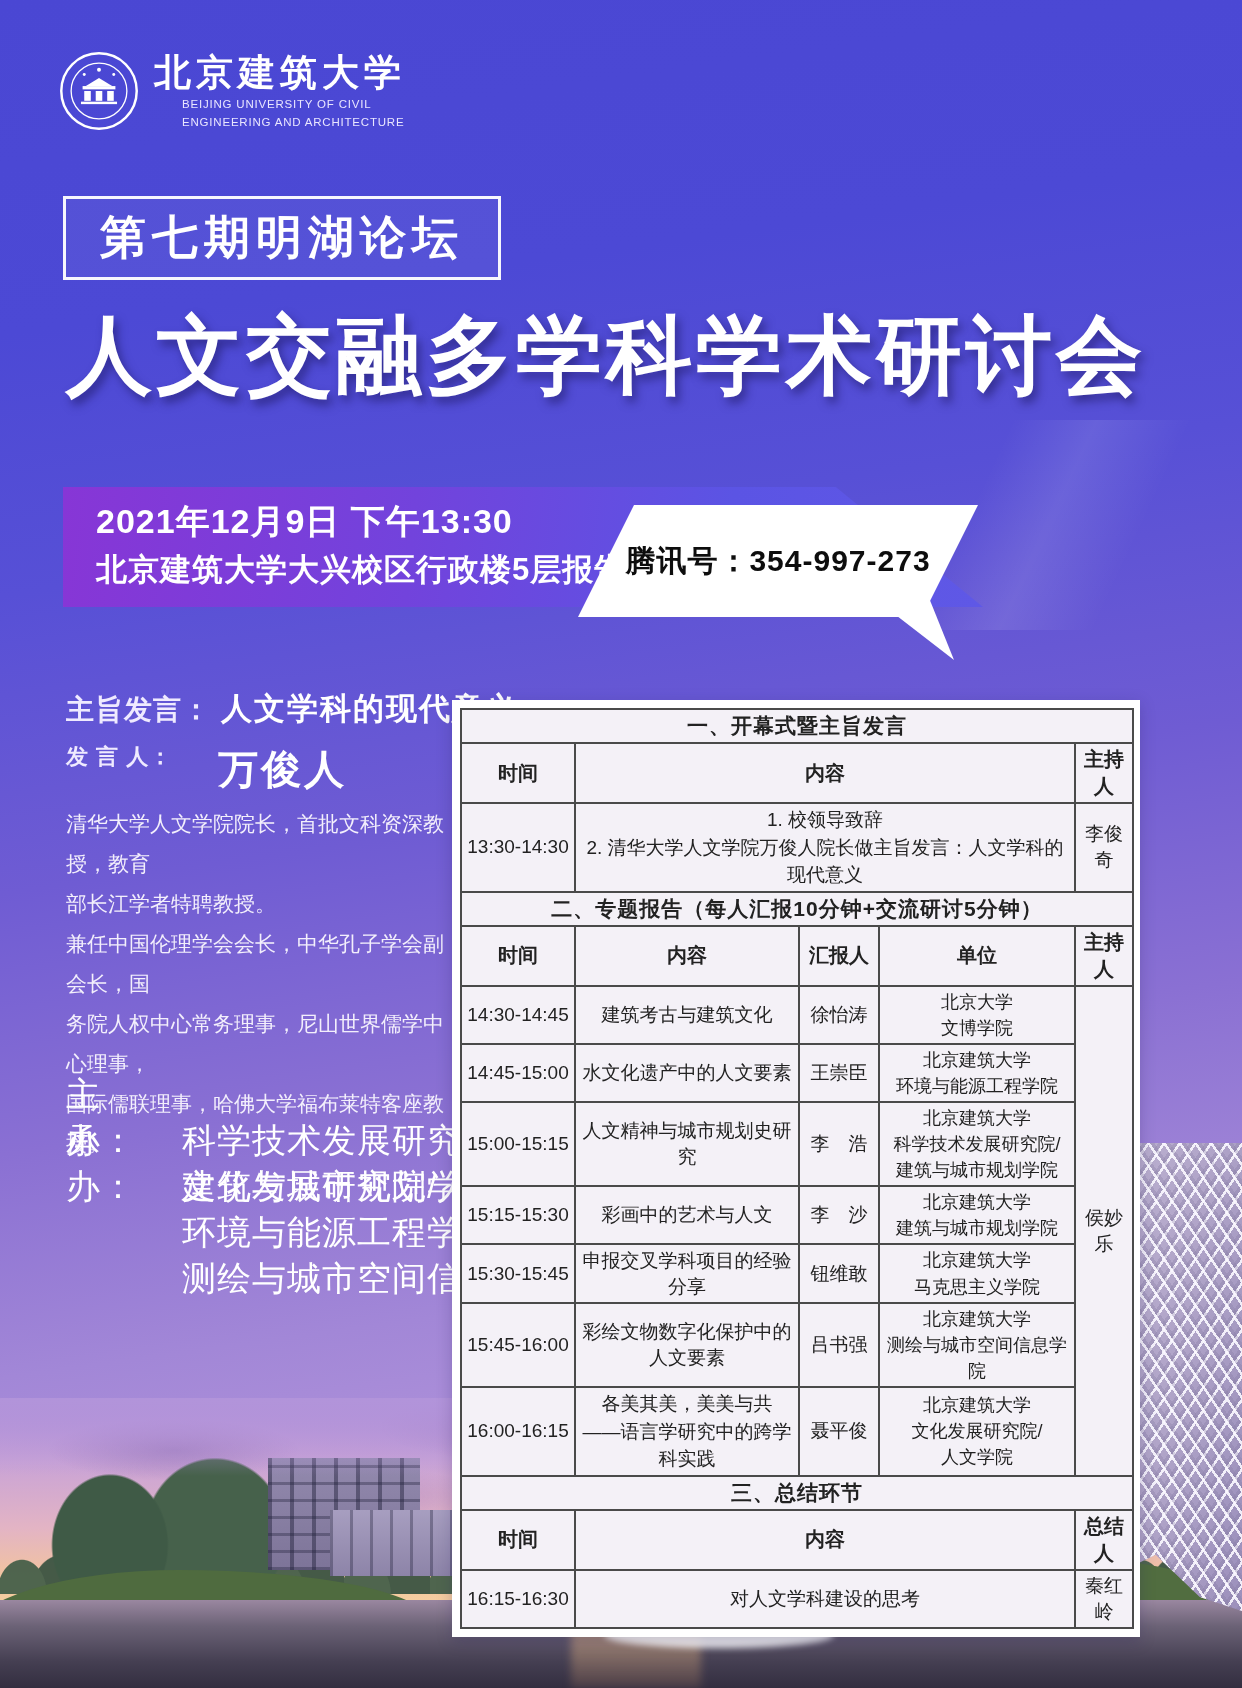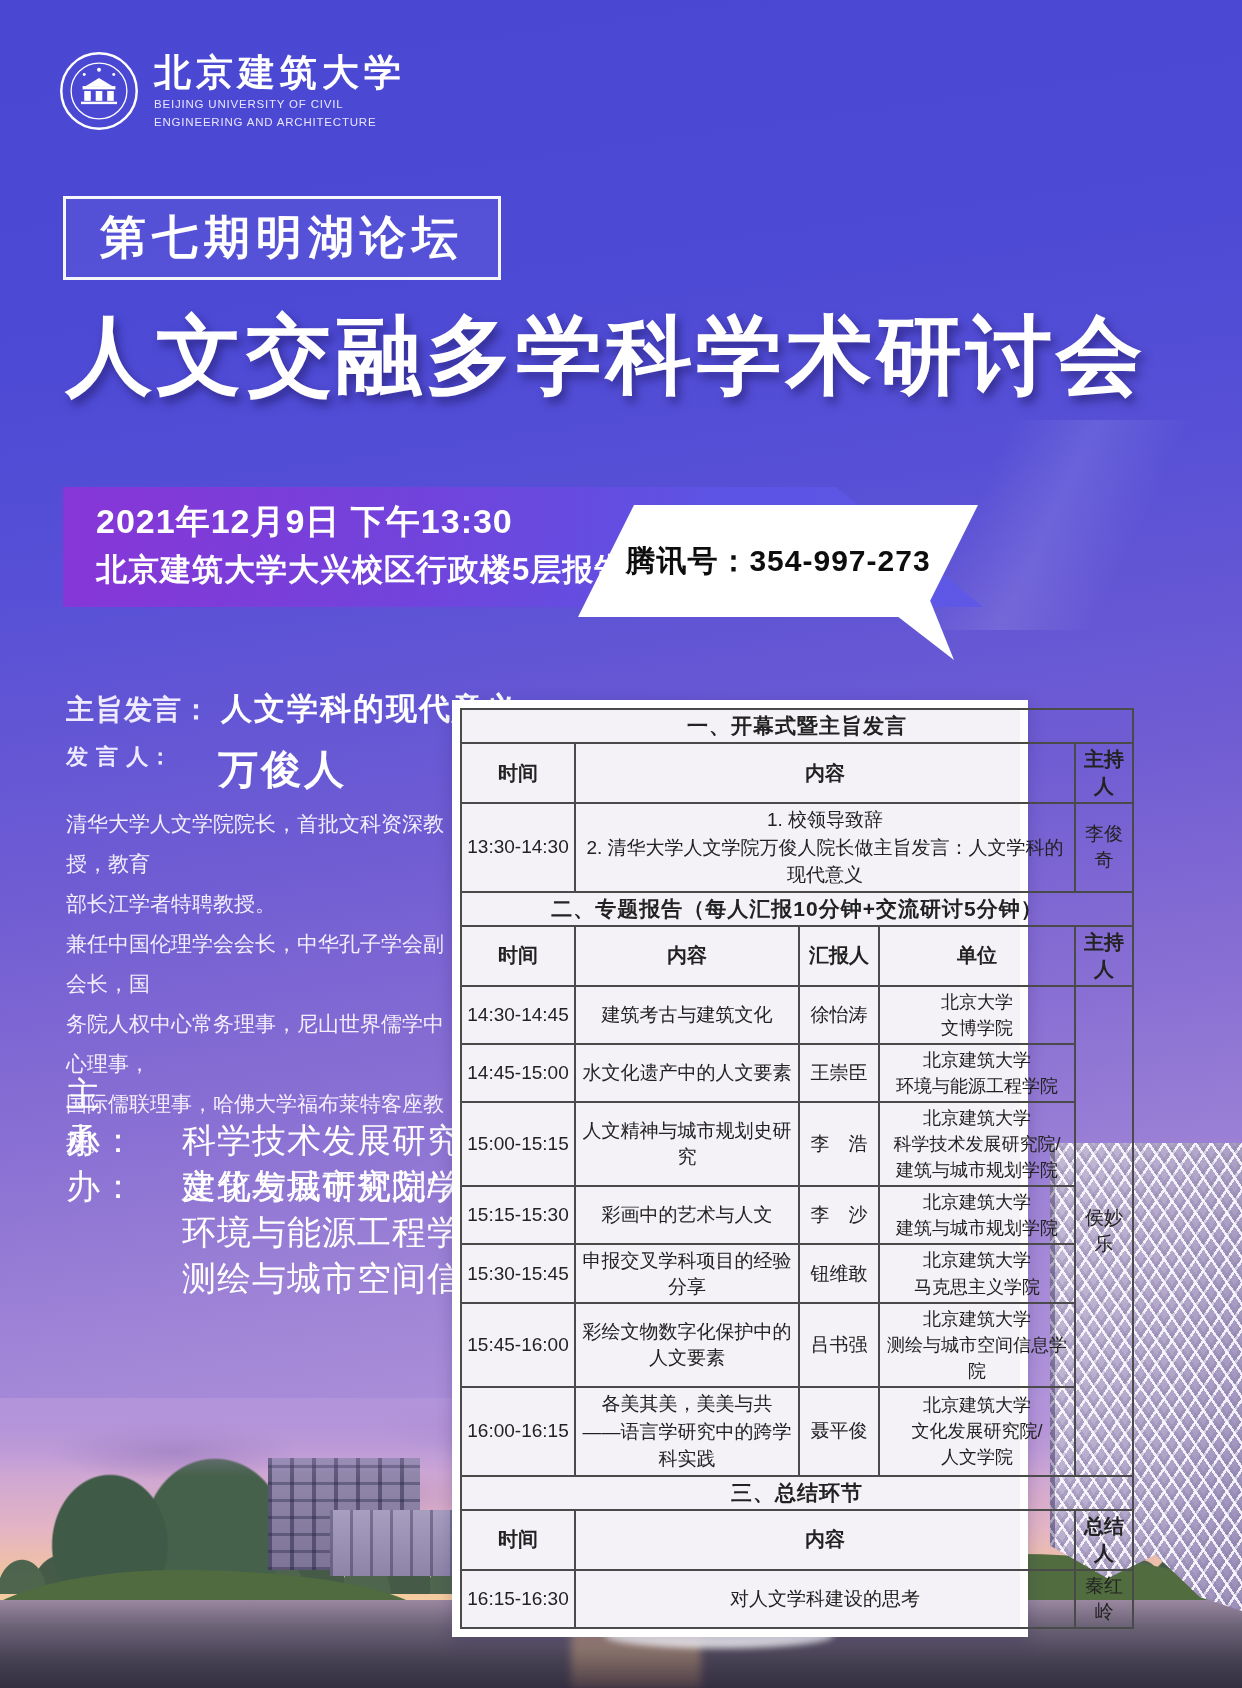--- a/index.html
+++ b/index.html
@@ -8,21 +8,21 @@
     position:relative;width:1242px;height:1688px;margin:0 auto;overflow:hidden;
     font-family:"Liberation Sans","DejaVu Sans",sans-serif;
     background:linear-gradient(172deg,#4a47d3 0%,#4c49d5 18%,#5750d6 32%,#6f5cd3 48%,#8a70d3 62%,#a287d7 74%,#b294da 84%,#bb9cd9 92%);
   }
   .streak{position:absolute;right:0;top:420px;width:430px;height:210px;
     background:linear-gradient(115deg,transparent 38%,rgba(255,255,255,.10) 54%,transparent 72%);}
   
   .brand{position:absolute;left:58px;top:50px;display:flex;align-items:center;gap:14px;}
   .seal{width:82px;height:82px;flex:0 0 auto;}
   .brand-cn{font-size:37px;font-weight:700;color:#fff;letter-spacing:5px;line-height:42px;}
-  .brand-en{font-size:11.5px;color:#e9e6ff;letter-spacing:.8px;line-height:15px;margin-top:3px;}
+  .brand-en{font-size:11.5px;color:#e9e6ff;letter-spacing:.8px;line-height:15px;margin-top:3px;margin-left:28px;}
   
   .badge{position:absolute;left:63px;top:196px;width:438px;height:84px;
     border:3px solid rgba(255,255,255,.95);background:rgba(255,255,255,.05);
     display:flex;align-items:center;justify-content:center;
     font-size:46px;font-weight:700;color:#fff;letter-spacing:6px;}
   
   .title{position:absolute;left:66px;top:298px;width:1130px;white-space:nowrap;
     font-size:86px;font-weight:700;color:#fff;letter-spacing:4px;
     text-shadow:4px 6px 10px rgba(25,20,90,.55);}
   
@@ -43,21 +43,21 @@
   .k-topic{font-size:31px;font-weight:700;color:#fff;margin-left:10px;letter-spacing:2px;}
   .speaker-line{position:absolute;left:66px;top:742px;display:flex;align-items:flex-start;gap:32px;}
   .s-label{font-size:22px;font-weight:700;color:#efeaff;letter-spacing:1px;}
   .s-name{font-size:40px;font-weight:700;color:#fff;margin-left:14px;letter-spacing:3px;}
   .bio{position:absolute;left:66px;top:804px;width:382px;font-size:21px;line-height:40px;
     color:#f3effc;white-space:pre-line;}
   .orgs{position:absolute;left:66px;top:1072px;}
   .org-line{height:46px;font-size:34px;font-weight:400;color:#fff;letter-spacing:1px;}
   .org-label{display:inline-block;width:116px;}
   
-  .sched{position:absolute;left:452px;top:700px;width:576px;z-index:5;
+  .sched{position:absolute;left:452px;top:700px;width:688px;z-index:5;
     border:8px solid #ffffff;background:#f4f1f7;box-shadow:0 4px 14px rgba(40,30,90,.25);}
   table{border-collapse:collapse;table-layout:fixed;width:672px;color:#222;}
   td{border:2px solid #4a4a4a;text-align:center;vertical-align:middle;padding:2px 4px;overflow:hidden;}
   .sec td{font-size:21px;font-weight:700;letter-spacing:1px;}
   .hdr td{font-size:20px;font-weight:700;}
   .cell{font-size:19px;}
   .pre{white-space:pre-line;line-height:1.45;}
   .unit{font-size:18px;}
   .h34{height:34px}.h36{height:36px}.h38{height:38px}.h56{height:56px}.h58{height:58px}
   .h70{height:70px}.h74{height:74px}.h76{height:76px}

